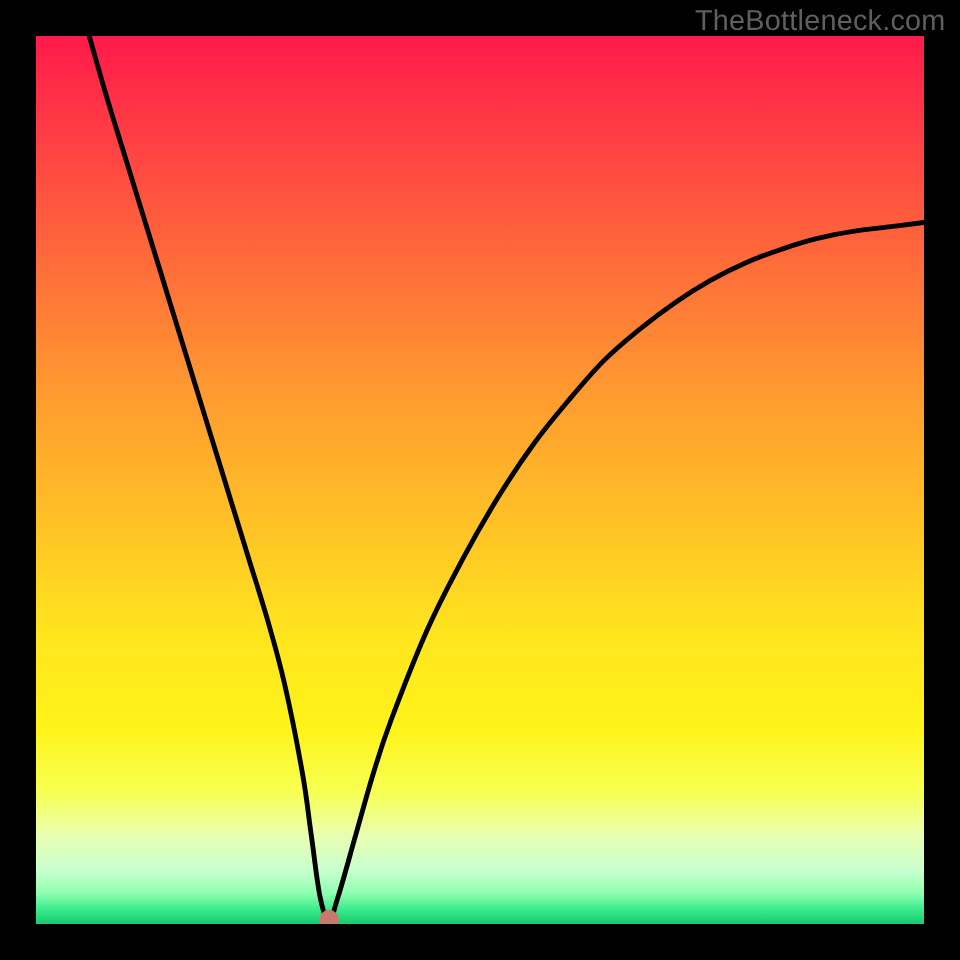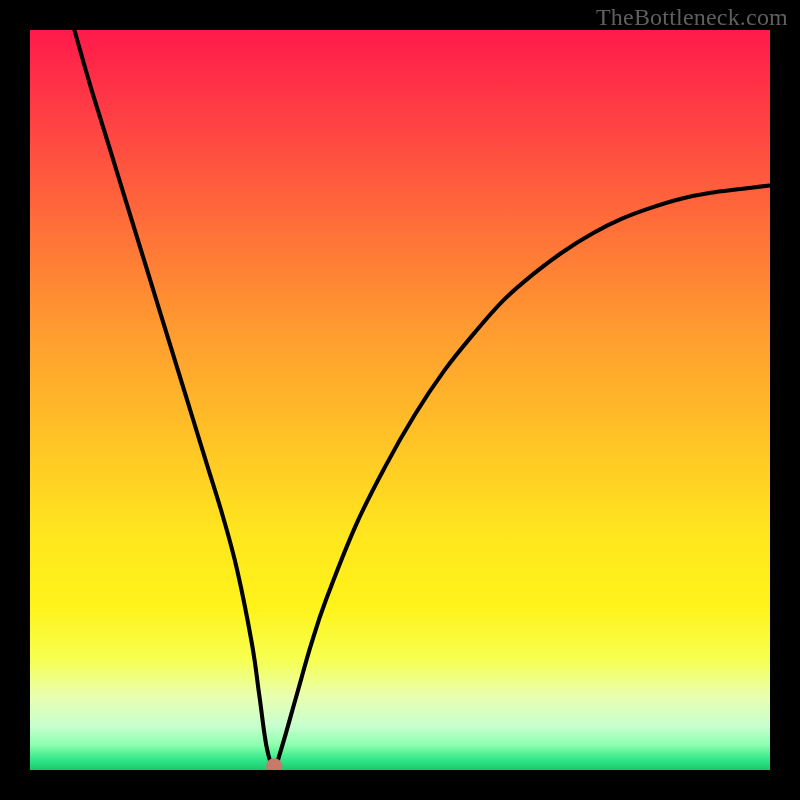--- a/index.html
+++ b/index.html
@@ -7,21 +7,21 @@
   .frame {
     position: relative;
     width: 800px;
     height: 800px;
     background: #000;
   }
   .watermark {
     position: absolute;
     top: 4px;
     right: 12px;
-    font-family: Liberation Serif, serif;
+    font-family: Liberation Sans, sans-serif;
     font-size: 24px;
     color: #5f5f5f;
     letter-spacing: 0.2px;
     font-weight: 400;
   }
   .plot-area {
     position: absolute;
     left: 30px;
     top: 30px;
     width: 740px;

